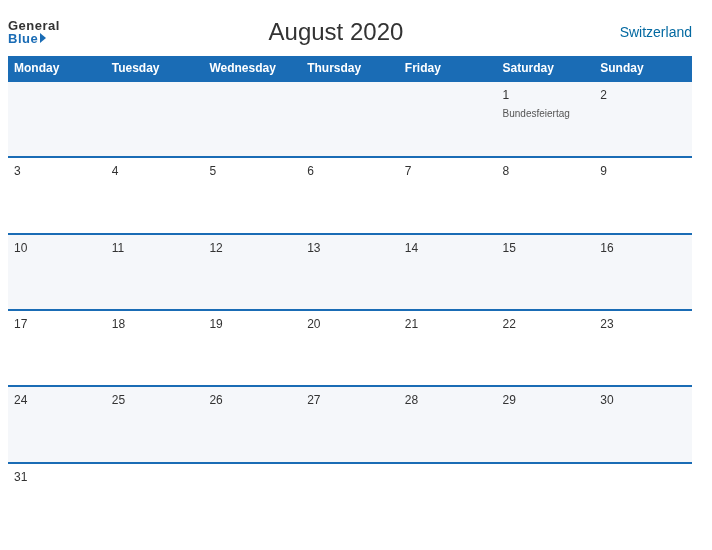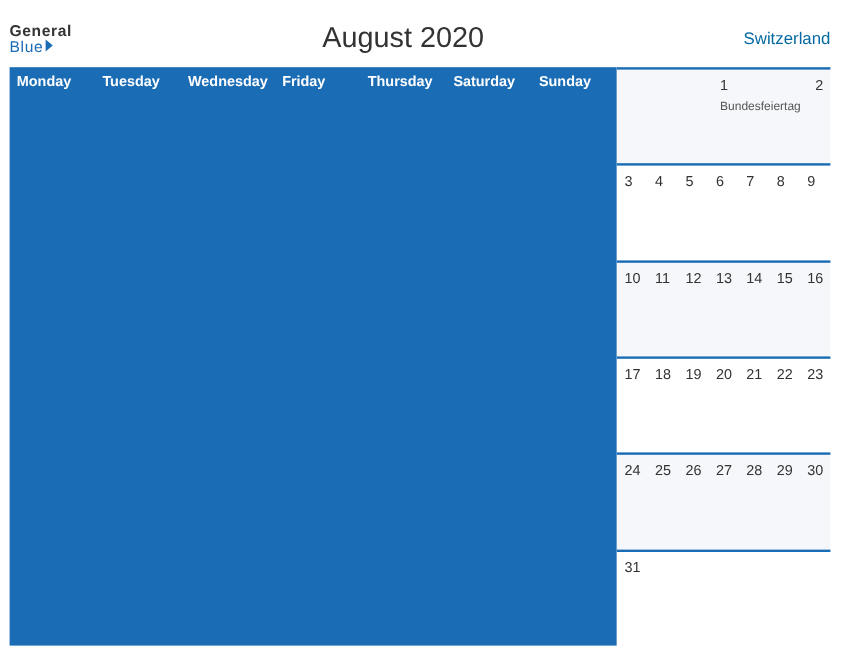--- a/index.html
+++ b/index.html
@@ -31,21 +31,21 @@
       line-height: 1;
     }
     .logo-general {
       font-size: 13px;
       font-weight: bold;
       color: #333;
       letter-spacing: 0.5px;
     }
     .logo-blue {
       font-size: 13px;
-      font-weight: normal;
+      font-weight: bold;
       color: #1a6cb5;
       letter-spacing: 0.5px;
       display: flex;
       align-items: center;
     }
     .logo-triangle {
       width: 0;
       height: 0;
       border-left: 6px solid #1a6cb5;
       border-top: 5px solid transparent;
@@ -63,21 +63,21 @@
     .country {
       font-size: 14px;
       color: #0369a1;
       min-width: 80px;
       text-align: right;
     }
     
     .calendar {
       flex: 1;
       display: flex;
-      flex-direction: row;
+      flex-direction: column;
     }
     .cal-header {
       display: grid;
       grid-template-columns: repeat(7, 1fr);
       background: #1a6cb5;
       color: #fff;
       font-size: 12px;
       font-weight: bold;
     }
     .cal-header-cell {
@@ -140,22 +140,22 @@
     <div class="title">August 2020</div>
     <div class="country">Switzerland</div>
   </div>
 
   <div class="calendar">
 
     <div class="cal-header">
       <div class="cal-header-cell">Monday</div>
       <div class="cal-header-cell">Tuesday</div>
       <div class="cal-header-cell">Wednesday</div>
+      <div class="cal-header-cell">Thursday</div>
       <div class="cal-header-cell">Friday</div>
-      <div class="cal-header-cell">Thursday</div>
       <div class="cal-header-cell">Saturday</div>
       <div class="cal-header-cell">Sunday</div>
     </div>
 
     <div class="weeks-container" id="weeks-container">
     <div class="week-row">
           <div class="day-cell empty"></div>
           <div class="day-cell empty"></div>
           <div class="day-cell empty"></div>
           <div class="day-cell empty"></div>

